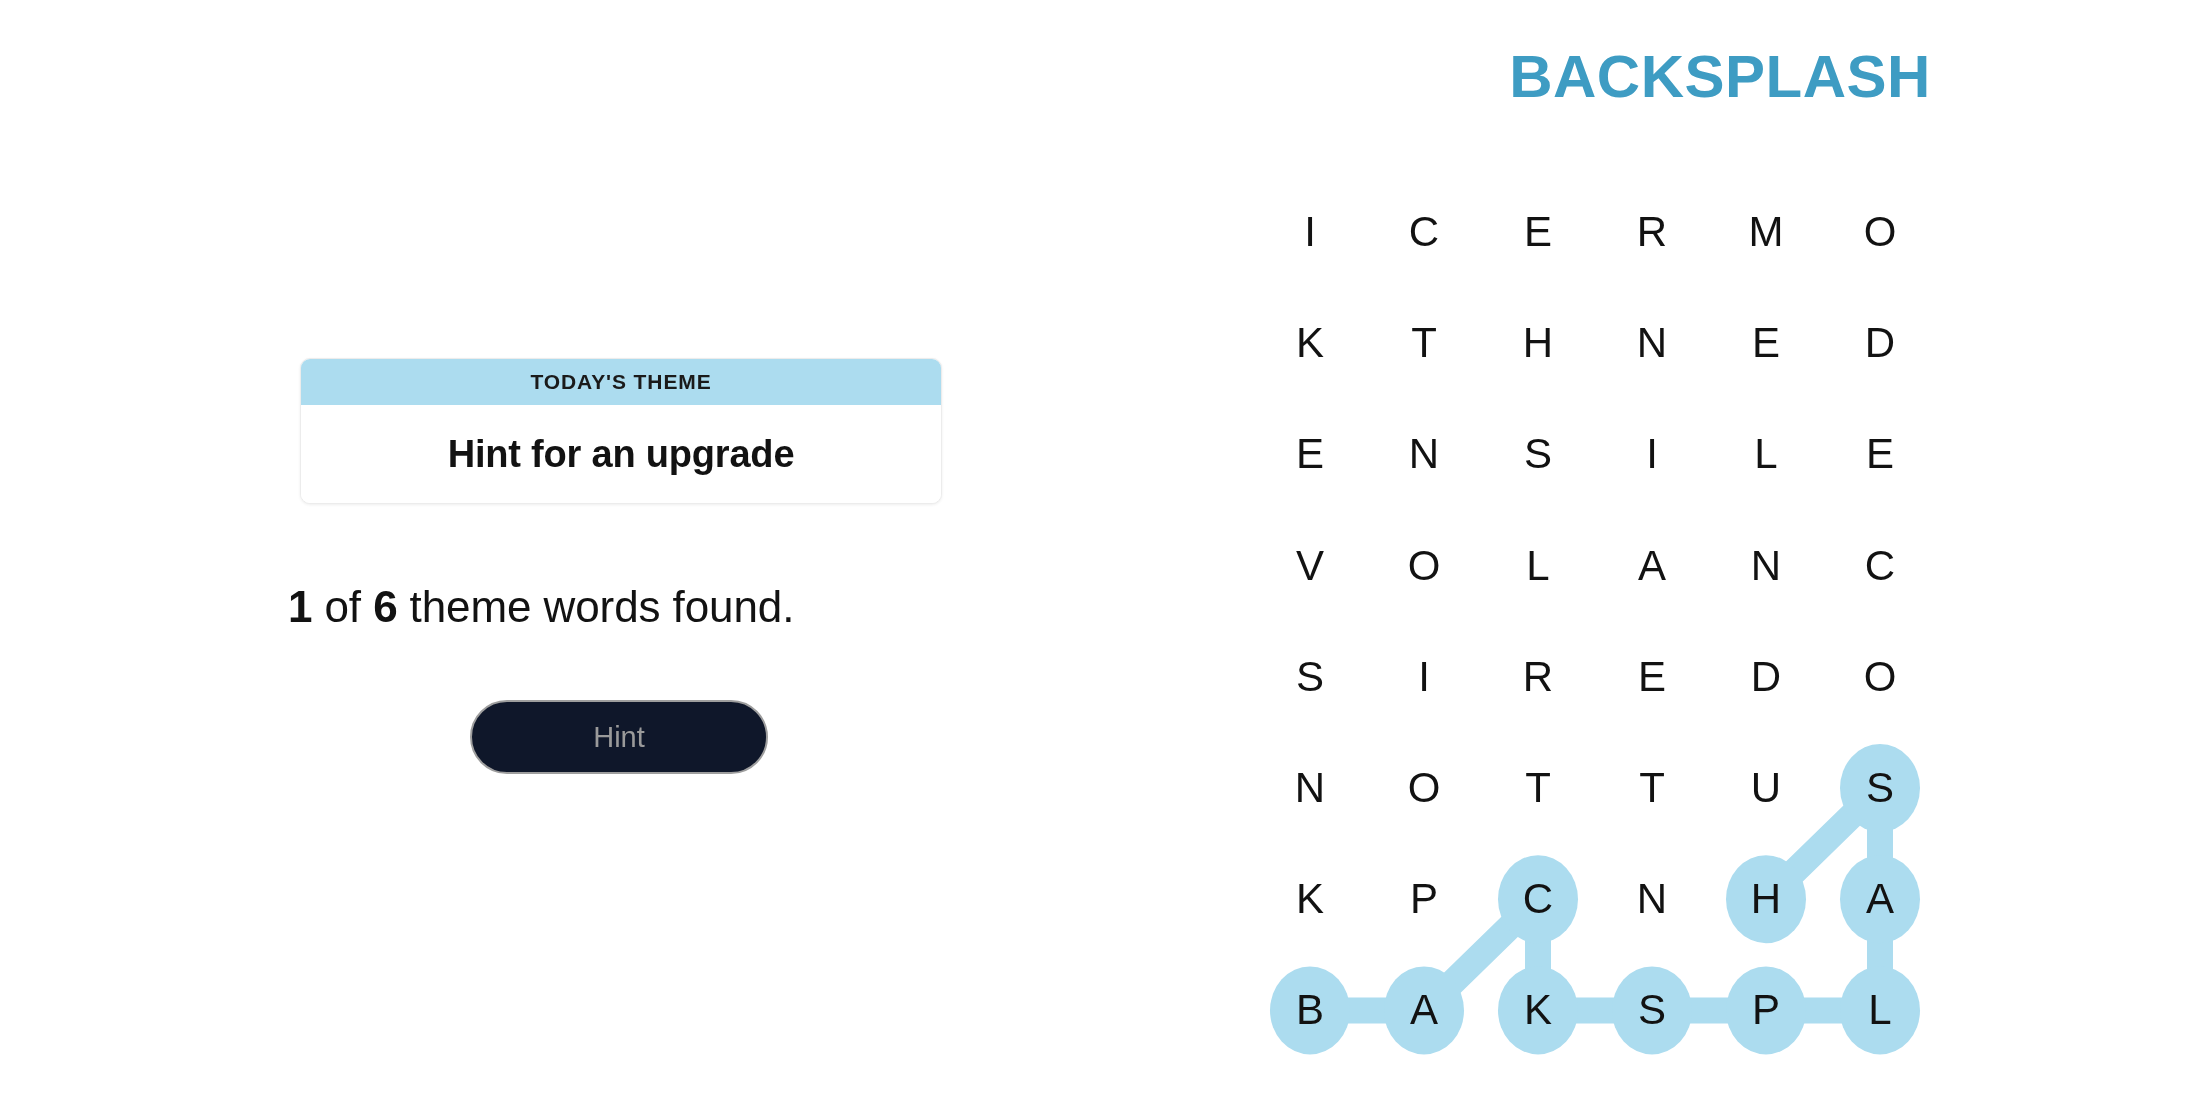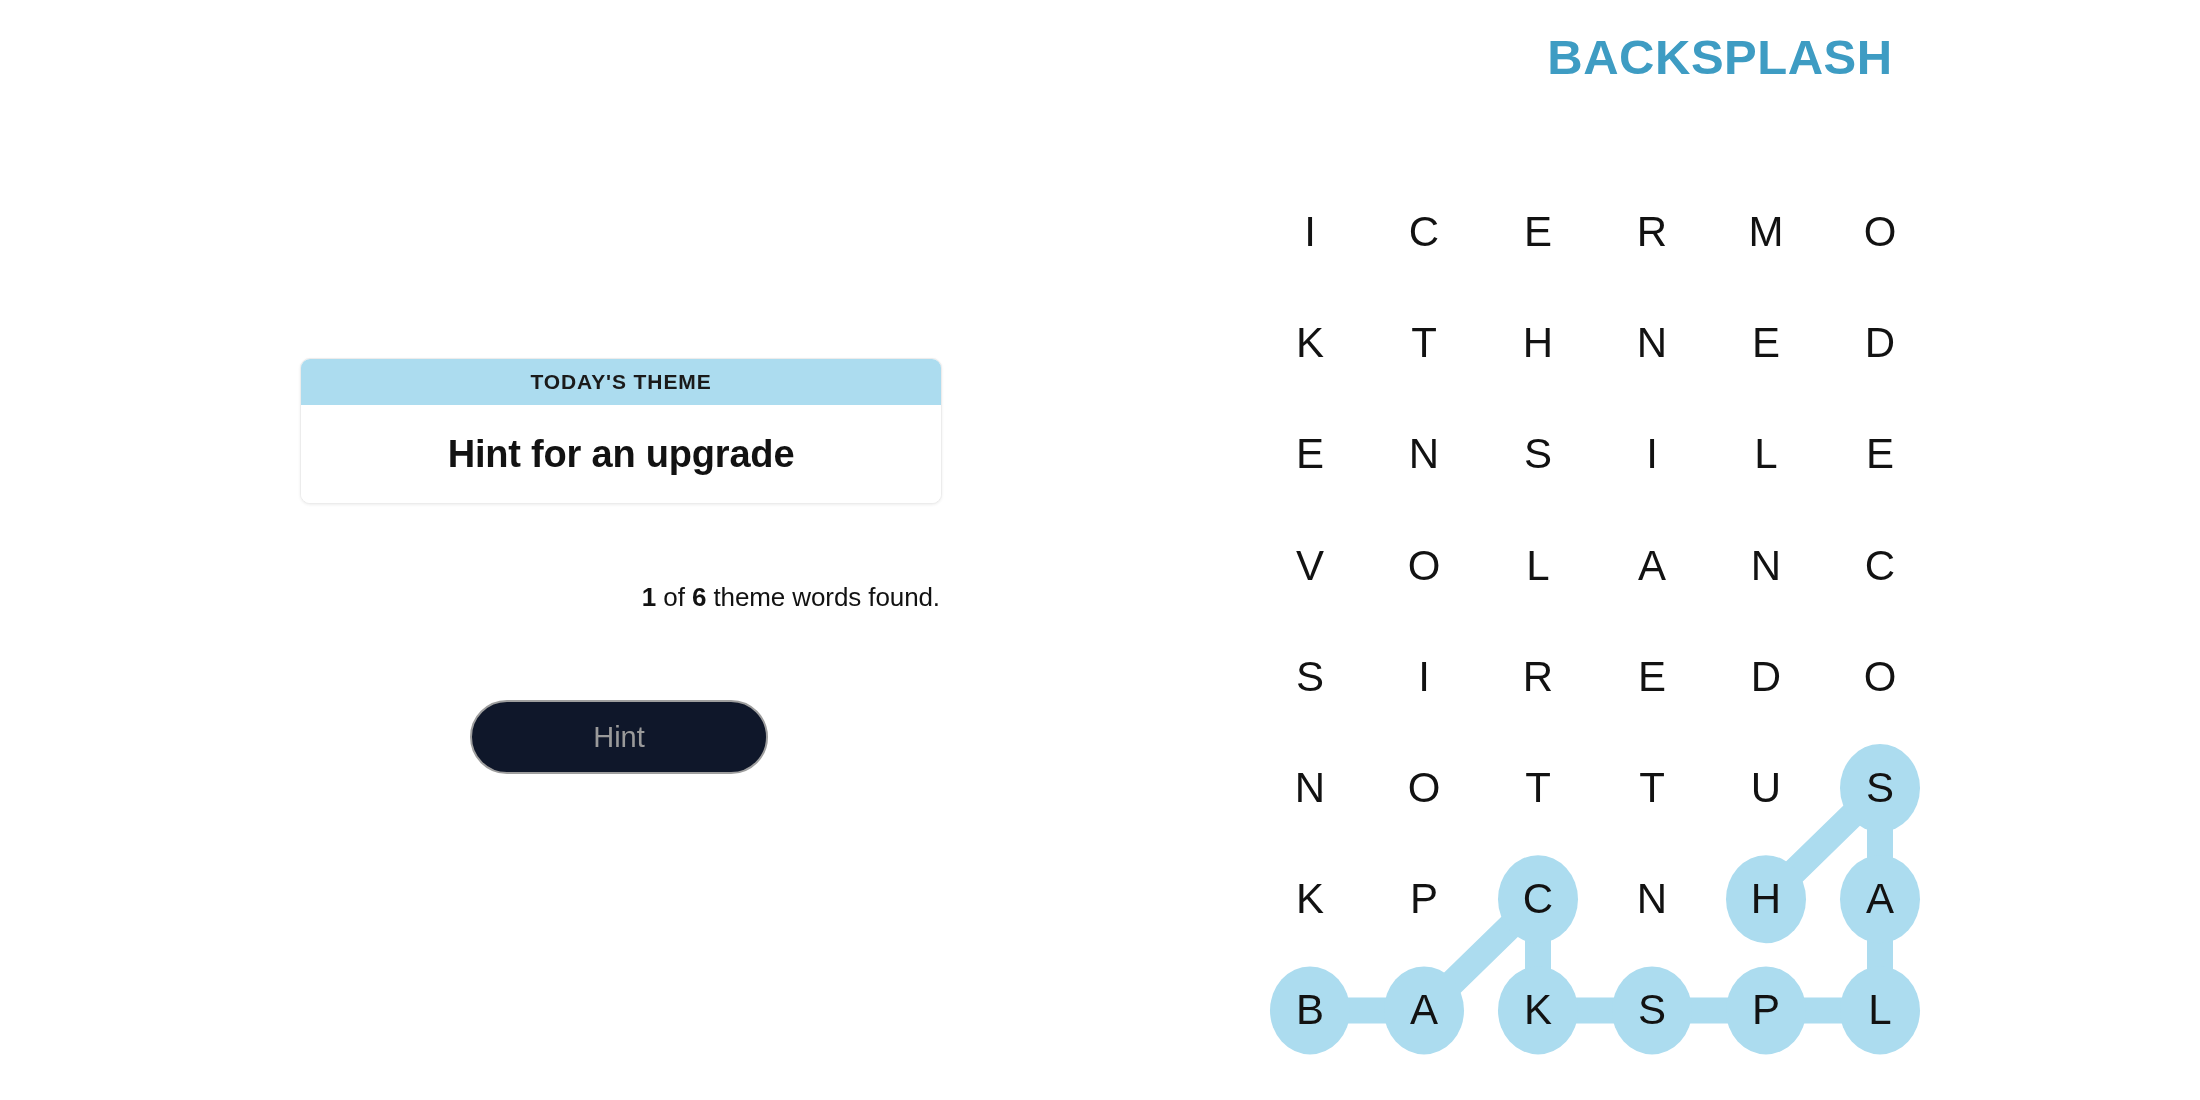--- a/index.html
+++ b/index.html
@@ -56,25 +56,25 @@
   }
   #theme-text {
     font-size: 38px;
     font-weight: bold;
     color: #121212;
     letter-spacing: -0.2px;
   }
 
   #progress-line {
     position: absolute;
-    left: 300px;
+    left: 288px;
     top: 582px;
     width: 640px;
-    text-align: right;
-    font-size: 26px;
+    text-align: left;
+    font-size: 44px;
     color: #121212;
     letter-spacing: -0.1px;
   }
   #progress-line b { font-weight: bold; }
 
   #hint-button {
     position: absolute;
     left: 470px;
     top: 700px;
     width: 298px;
@@ -96,24 +96,24 @@
   #puzzle-panel {
     position: absolute;
     left: 1240px;
     top: 0;
     width: 960px;
     height: 1100px;
   }
   #puzzle-title {
     position: absolute;
     left: 0;
-    top: 29px;
+    top: 42px;
     width: 960px;
     text-align: center;
-    font-size: 49px;
+    font-size: 60px;
     font-weight: bold;
     color: #3E9CC3;
     letter-spacing: 0.5px;
   }
 
   #grid-wrap {
     position: absolute;
     left: 0;
     top: 0;
     width: 960px;

